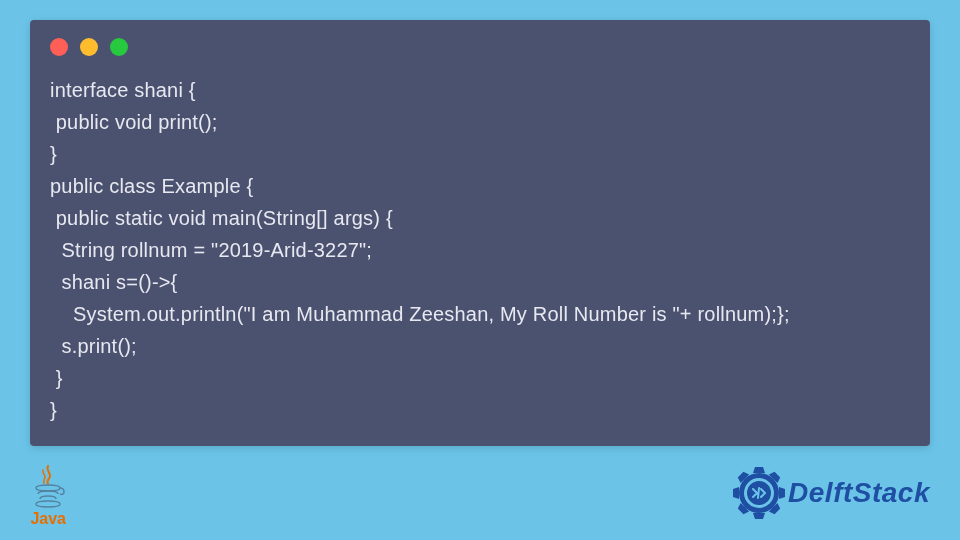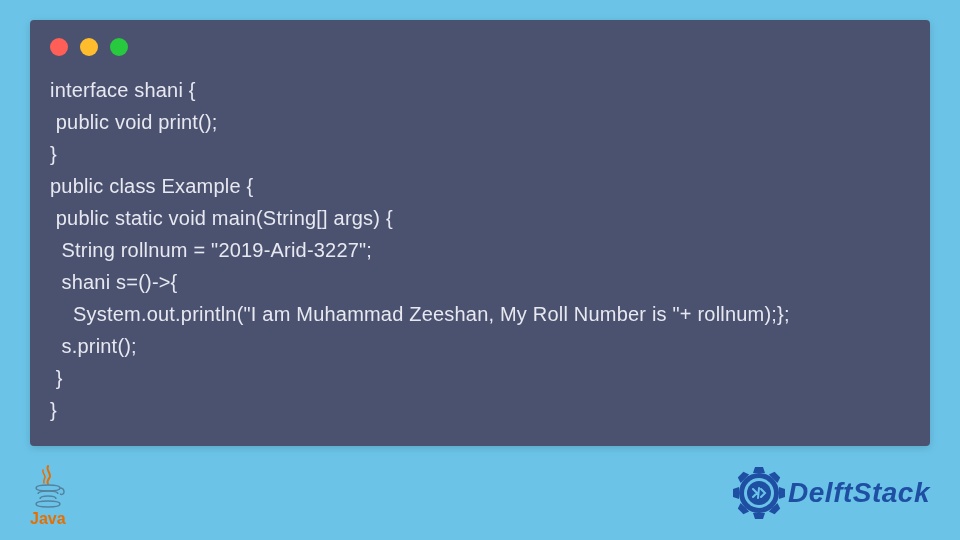--- a/index.html
+++ b/index.html
@@ -41,21 +41,21 @@
     white-space: pre;
     font-family: Arial, Helvetica, sans-serif;
     letter-spacing: 0.2px;
   }
   .java-logo {
     position: absolute;
     bottom: 12px;
     left: 30px;
     display: flex;
     flex-direction: column;
-    align-items: flex-start;
+    align-items: flex-end;
   }
   .java-logo-text {
     font-size: 16px;
     font-weight: bold;
     color: #e76f00;
     margin-top: 2px;
   }
   .delft-logo {
     position: absolute;
     bottom: 18px;

